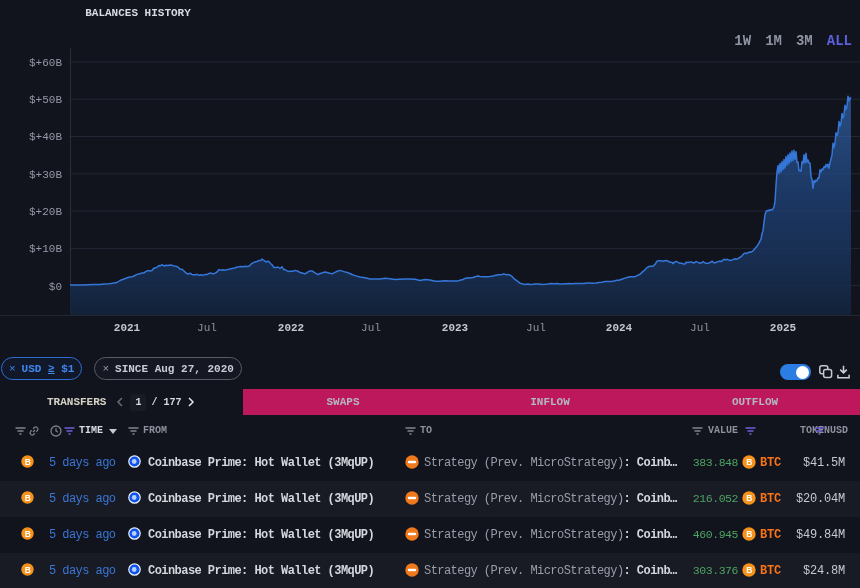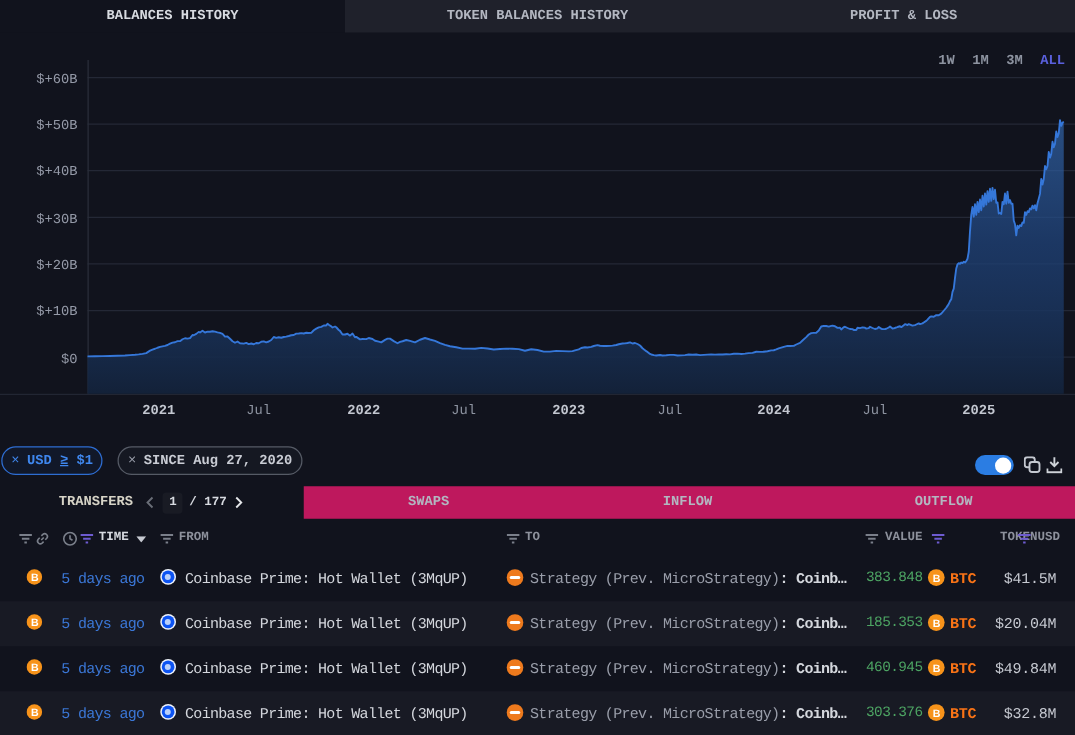--- a/index.html
+++ b/index.html
@@ -3,21 +3,21 @@
 <style>
 * { margin:0; padding:0; box-sizing:border-box; }
 body { width:860px; height:588px; background:#11131d; font-family:"Liberation Mono", monospace; overflow:hidden; position:relative; }
 .abs { position:absolute; }
 
 .tabs1 { left:0; top:0; width:820px; height:26px; }
 .t1a { position:absolute; left:0; top:0; width:276px; height:26px; background:#11131d; color:#d8dbe1; font-size:11px; font-weight:700; display:flex; align-items:center; justify-content:center; }
 .t1s { position:absolute; left:276px; top:0; width:584px; height:26px; background:#1f212b; }
 .t1s div { position:absolute; top:0; height:26px; display:flex; align-items:center; transform:translateX(-50%); color:#b3b7c1; font-size:11px; font-weight:700; }
 
-.trange { top:33px; right:8px; display:flex; gap:14px; font-size:11px; font-weight:700; color:#8d93a0;margin-top:10px; }
+.trange { top:33px; right:8px; display:flex; gap:14px; font-size:14px; font-weight:700; color:#8d93a0; }
 .trange .sel { color:#5a60dd; }
 
 .chips { left:1px; top:357px; height:23px; display:flex; gap:12px; }
 .chip { height:23px; border-radius:12px; display:flex; align-items:center; font-size:11px; font-weight:700; padding:0 7px; }
 .chip.blue { border:1.5px solid #2e6dd2; color:#3f87ee; background:rgba(25,60,120,.13); }
 .chip.gray { border:1.5px solid #565b66; color:#c9ccd4; background:rgba(60,65,75,.1); }
 .chip .x { margin-right:6px; font-weight:400; }
 .toggle { top:364px; left:780px; width:31px; height:16px; border-radius:8px; background:#2b7de3; }
 .toggle .knob { position:absolute; right:2.5px; top:1.5px; width:13px; height:13px; border-radius:50%; background:#fff; }
 
@@ -26,35 +26,31 @@
 .t2s { position:absolute; left:243px; top:0; width:617px; height:26px; background:#be185d; }
 .t2s div { position:absolute; top:0; height:26px; display:flex; align-items:center; transform:translateX(-50%); color:#b3b7c1; font-size:11px; font-weight:700; }
 
 .hdr { left:0; top:417px; width:749px; height:28px; font-size:10px; font-weight:700; color:#8d919c; }
 .hdr span { position:absolute; top:8px; }
 .hdr svg { position:absolute; }
 
 .row { left:0; width:860px; height:36px; font-size:12px; letter-spacing:-0.55px; }
 .row.alt { background:#181a24; }
 .rt { position:absolute; color:#3b77d6; top:11px; left:49px; }
-.rfrom { position:absolute; top:11px; left:148px; color:#d4d7dd; font-weight:400; }
+.rfrom { position:absolute; top:11px; left:148px; color:#d4d7dd; font-weight:700; }
 .rto { position:absolute; top:11px; left:424px; color:#9a9eaa; }
 .rto b { color:#d4d7dd; }
 .rval { position:absolute; top:11px; right:122px; color:#4da463; font-size:11.5px; letter-spacing:-0.45px; }
 .rbtc { position:absolute; top:11px; left:760px; color:#f97316; font-weight:700; letter-spacing:-0.2px; }
 .rusd { position:absolute; top:11px; right:15px; color:#c6c9d1; letter-spacing:-0.2px;text-align:right; }
 .icon { position:absolute; }
 </style></head>
 <body>
 <div class="tabs1">
   <div class="t1a">BALANCES HISTORY</div>
-  <div class="t1s">
-      <div style="left:154px">TOKEN BALANCES HISTORY</div>
-      <div style="left:447px">PROFIT &amp; LOSS</div>
-    </div>
 </div>
 
 <svg class="abs" style="left:0;top:26px" width="860" height="319">
   <defs>
     <linearGradient id="fillg" x1="0" y1="0" x2="0" y2="1">
       <stop offset="0" stop-color="#3670bd" stop-opacity="0.62"></stop>
       <stop offset="0.45" stop-color="#20457e" stop-opacity="0.72"></stop>
       <stop offset="1" stop-color="#13223a" stop-opacity="0.95"></stop>
     </linearGradient>
   </defs>
@@ -236,21 +232,21 @@
       <circle cx="6.5" cy="6.5" r="6.3" fill="#eef2fa"></circle>
       <circle cx="6.5" cy="6.5" r="5.1" fill="#0c53f2"></circle>
       <circle cx="6.2" cy="6.5" r="2.4" fill="#b9d0fb"></circle>
     </svg>
     <span class="rfrom">Coinbase Prime: Hot Wallet (3MqUP)</span>
     <svg class="icon" style="left:405px;top:10px" width="14" height="14" viewBox="0 0 14 14">
       <circle cx="7" cy="7" r="6.7" fill="#ee7a1d"></circle>
       <rect x="2.8" y="5.8" width="8.4" height="2.4" rx="1.2" fill="#fff"></rect>
     </svg>
     <span class="rto">Strategy (Prev. MicroStrategy)<b>: Coinb…</b></span>
-    <span class="rval">185.353</span>
+    <span class="rval">216.052</span>
     <svg class="icon" style="left:742px;top:10px" width="14" height="14" viewBox="0 0 14 14">
       <circle cx="7" cy="7" r="6.7" fill="#f7931a"></circle>
       <text x="7" y="10.3" text-anchor="middle" font-size="8.5" font-weight="bold" fill="#fff" font-family="Liberation Sans">B</text>
     </svg>
     <span class="rbtc">BTC</span>
     <span class="rusd">$20.04M</span>
   </div>
 <div class="abs row" style="top:517px">
     <svg class="icon" style="left:21px;top:10px" width="13" height="13" viewBox="0 0 13 13">
       <circle cx="6.5" cy="6.5" r="6.2" fill="#f7931a"></circle>
@@ -292,14 +288,14 @@
       <circle cx="7" cy="7" r="6.7" fill="#ee7a1d"></circle>
       <rect x="2.8" y="5.8" width="8.4" height="2.4" rx="1.2" fill="#fff"></rect>
     </svg>
     <span class="rto">Strategy (Prev. MicroStrategy)<b>: Coinb…</b></span>
     <span class="rval">303.376</span>
     <svg class="icon" style="left:742px;top:10px" width="14" height="14" viewBox="0 0 14 14">
       <circle cx="7" cy="7" r="6.7" fill="#f7931a"></circle>
       <text x="7" y="10.3" text-anchor="middle" font-size="8.5" font-weight="bold" fill="#fff" font-family="Liberation Sans">B</text>
     </svg>
     <span class="rbtc">BTC</span>
-    <span class="rusd">$32.8M</span>
+    <span class="rusd">$24.8M</span>
   </div>
 
 </body></html>

